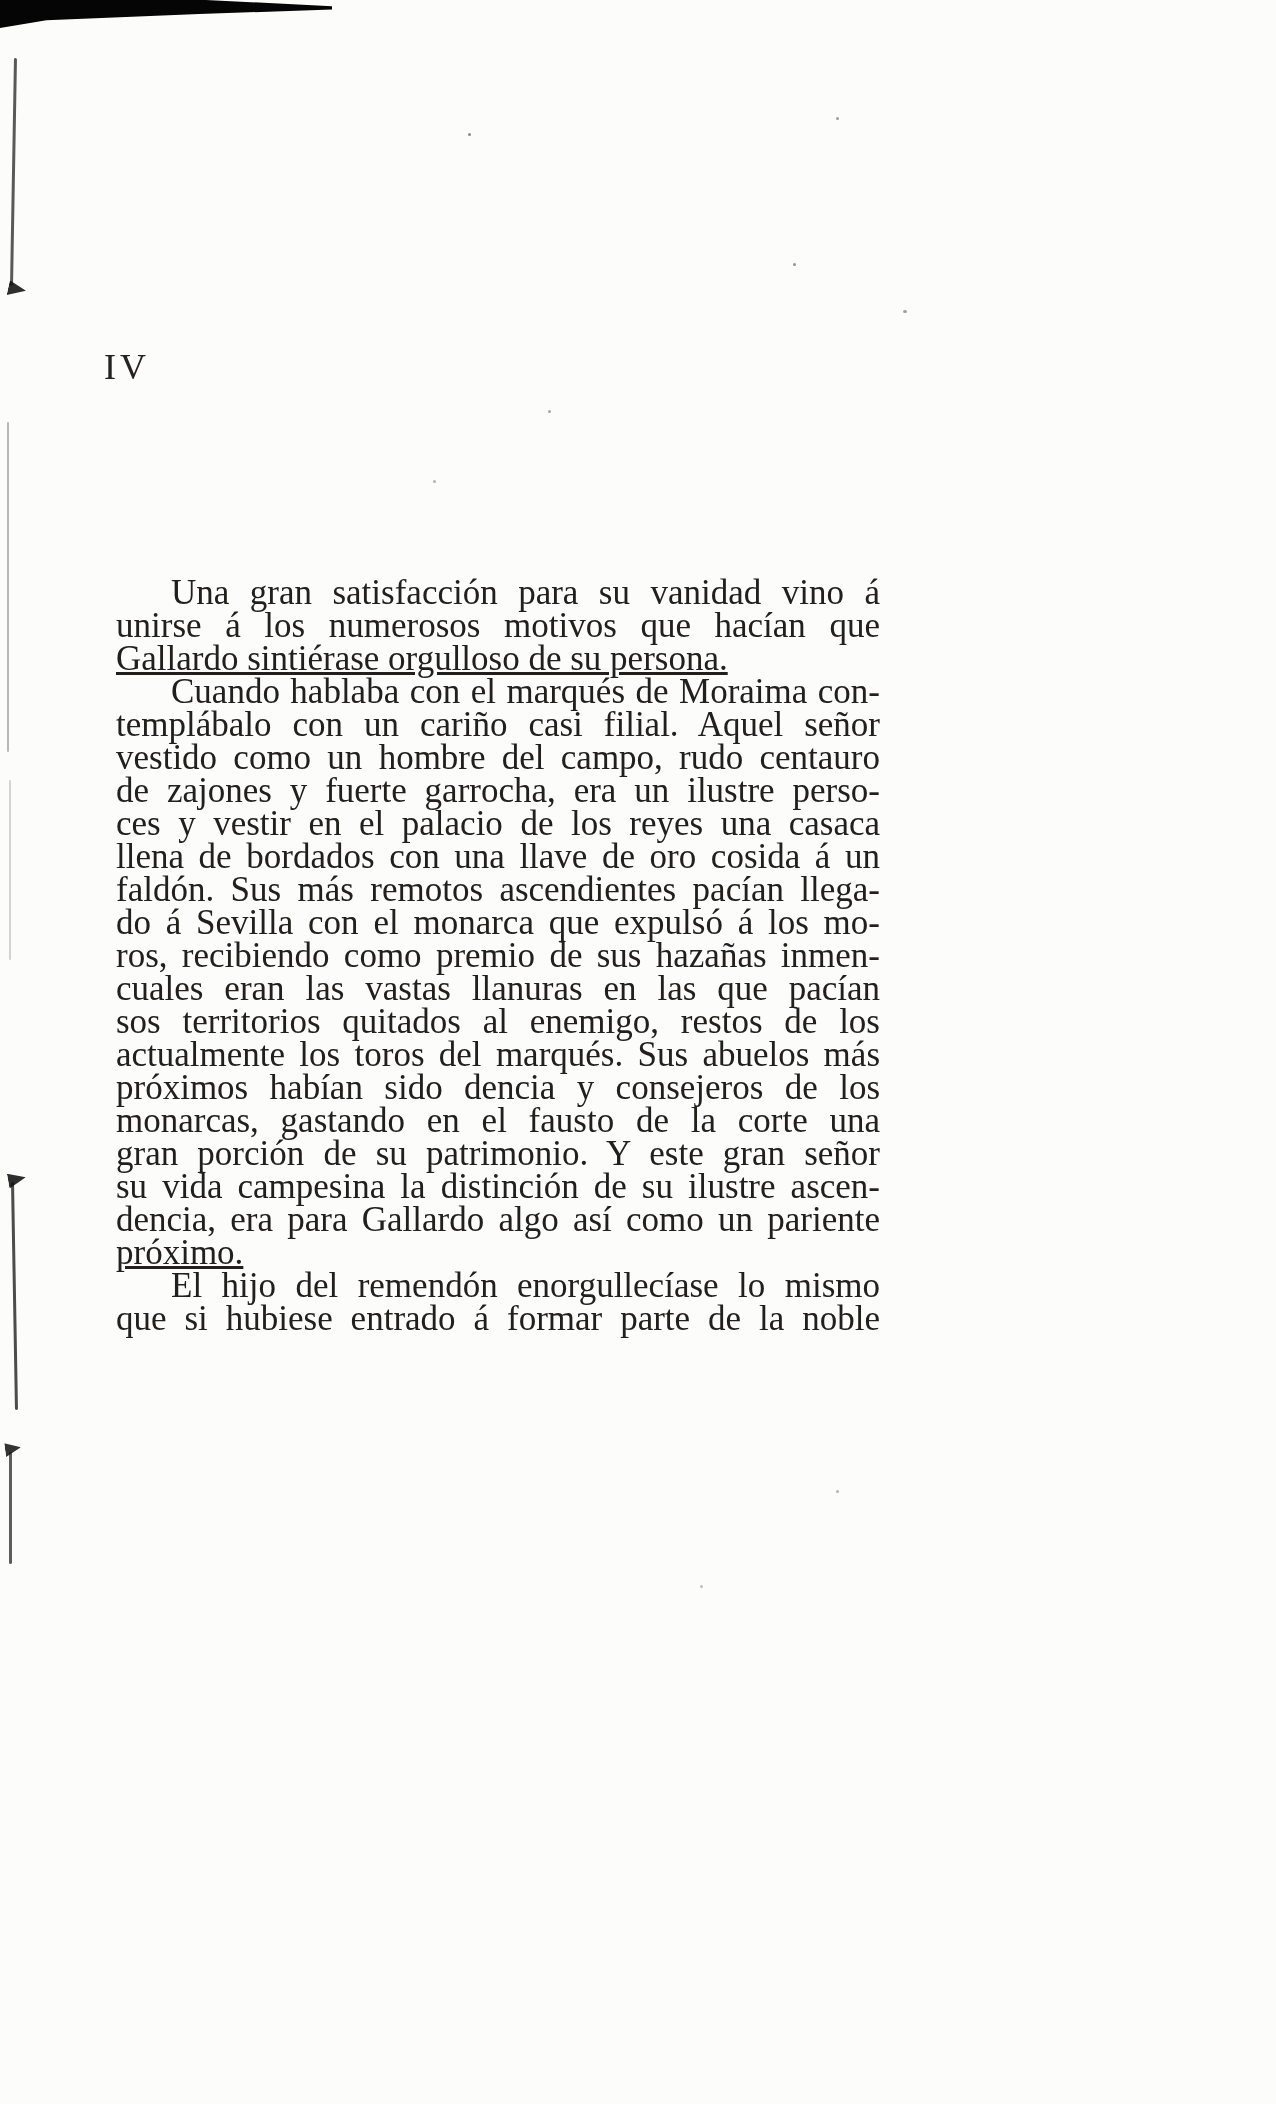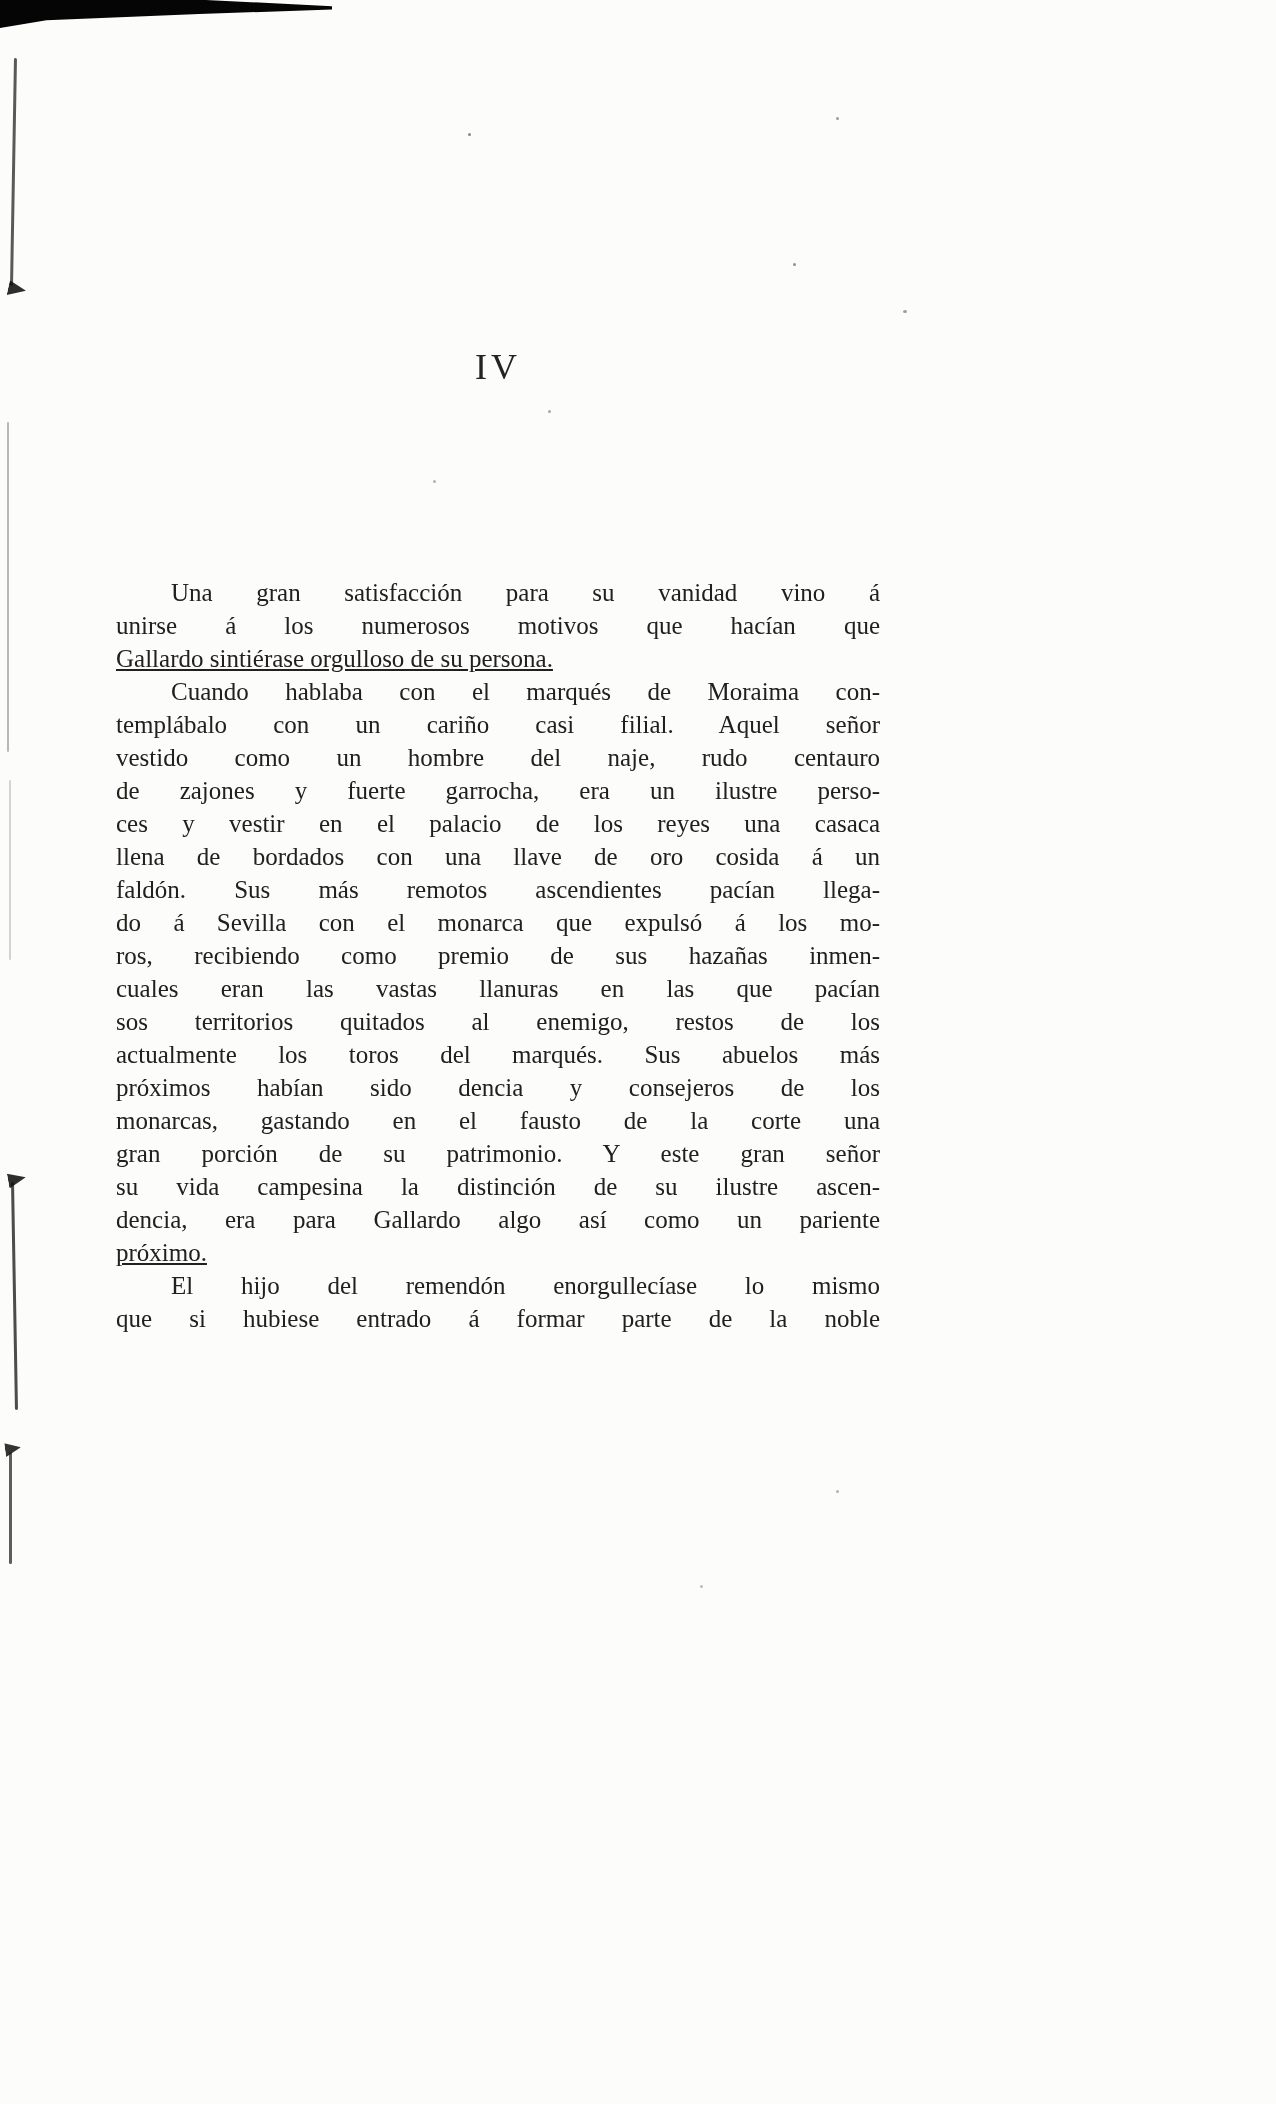--- a/index.html
+++ b/index.html
@@ -56,33 +56,33 @@
   .s3 { left: 793px; top: 263px;  width: 3px; height: 3px; opacity: .50; }
   .s4 { left: 903px; top: 310px;  width: 4px; height: 3px; opacity: .45; }
   .s5 { left: 548px; top: 410px;  width: 3px; height: 3px; opacity: .40; }
   .s6 { left: 433px; top: 480px;  width: 3px; height: 3px; opacity: .35; }
   .s7 { left: 836px; top: 1490px; width: 3px; height: 3px; opacity: .35; }
   .s8 { left: 700px; top: 1585px; width: 3px; height: 3px; opacity: .30; }
   
   .chapter {
     position: absolute;
     top: 346px;
-    left: 116px;
+    left: 104px;
     width: 764px;
-    text-align: center;
+    text-align: left;
     font-size: 36px;
     letter-spacing: 4px;
     color: #24231f;
   }
   .text-block {
     position: absolute;
     top: 576px;
     left: 116px;
     width: 764px;
-    font-size: 25px;
+    font-size: 35px;
     line-height: 33px;
     color: #21201c;
   }
   .line {
     text-align: justify;
     text-align-last: justify;
   }
   .line.lastline {
     text-align-last: left;
     text-decoration: underline;
@@ -115,21 +115,21 @@
   <div class="speck s8"></div>
 
   <div class="chapter">IV</div>
 
   <div class="text-block" id="text-block">
       <div class="line indent">Una gran satisfacción para su vanidad vino á</div>
       <div class="line">unirse á los numerosos motivos que hacían que</div>
       <div class="line lastline">Gallardo sintiérase orgulloso de su persona.</div>
       <div class="line indent">Cuando hablaba con el marqués de Moraima con-</div>
       <div class="line">templábalo con un cariño casi filial. Aquel señor</div>
-      <div class="line">vestido como un hombre del naje, rudo centauro</div>
+      <div class="line">vestido como un hombre del campo, rudo centauro</div>
       <div class="line">de zajones y fuerte garrocha, era un ilustre perso-</div>
       <div class="line">ces y vestir en el palacio de los reyes una casaca</div>
       <div class="line">llena de bordados con una llave de oro cosida á un</div>
       <div class="line">faldón. Sus más remotos ascendientes pacían llega-</div>
       <div class="line">do á Sevilla con el monarca que expulsó á los mo-</div>
       <div class="line">ros, recibiendo como premio de sus hazañas inmen-</div>
       <div class="line">cuales eran las vastas llanuras en las que pacían</div>
       <div class="line">sos territorios quitados al enemigo, restos de los</div>
       <div class="line">actualmente los toros del marqués. Sus abuelos más</div>
       <div class="line">próximos habían sido dencia y consejeros de los</div>

